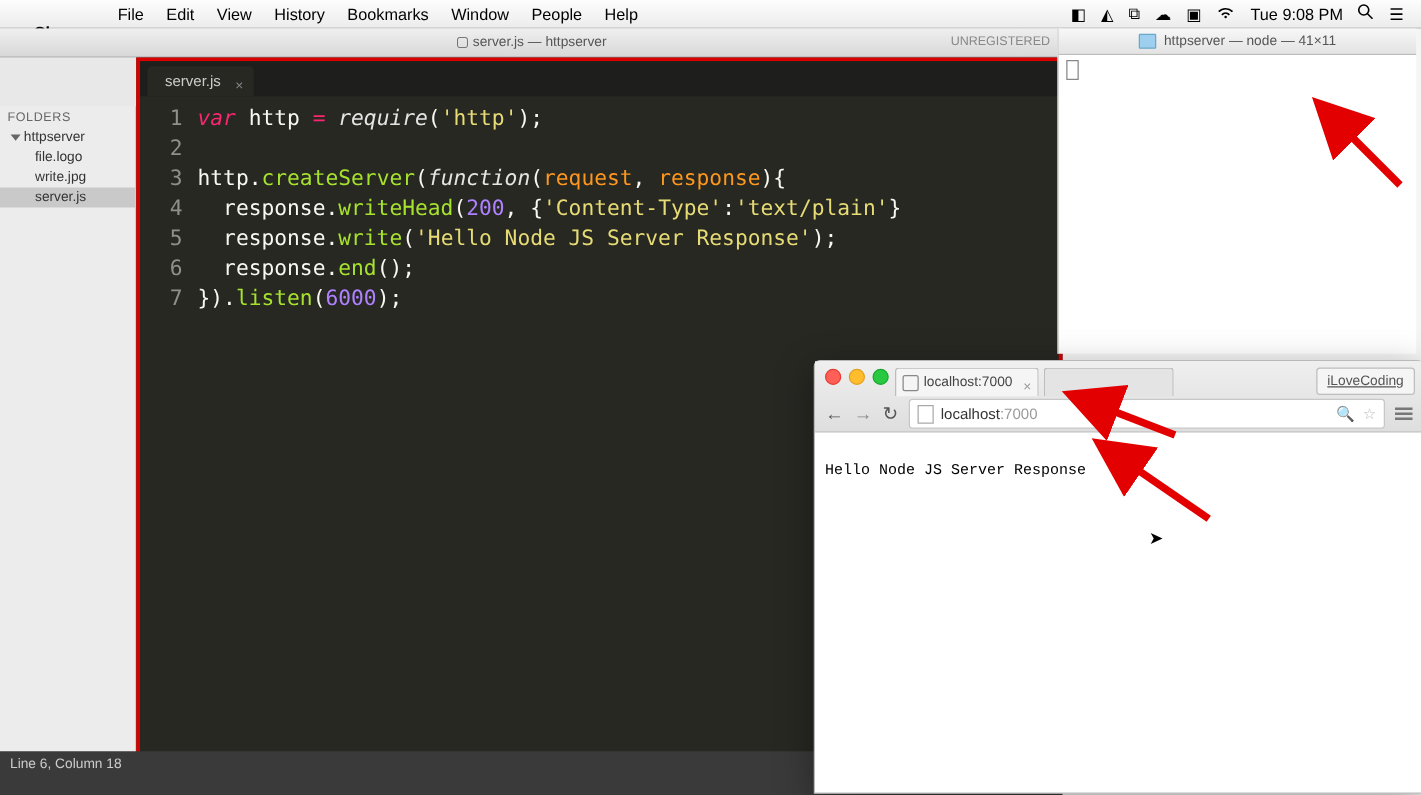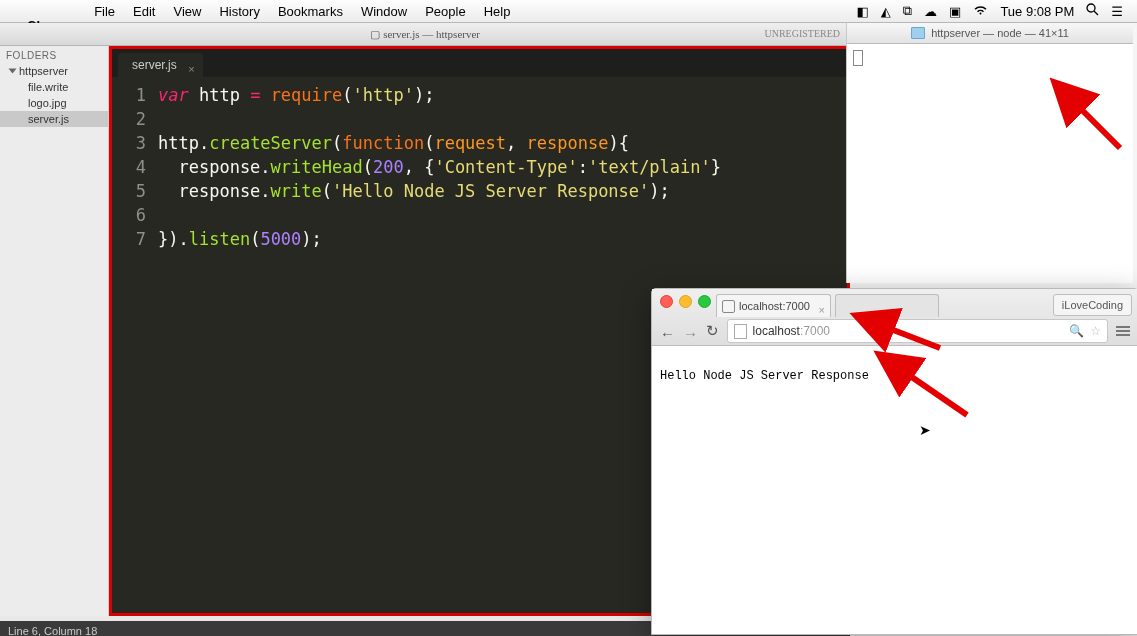--- a/index.html
+++ b/index.html
@@ -8,65 +8,65 @@
 .menubar .apple{font-size:15px;margin-right:10px;}
 .menubar .mi{padding:0 9px;cursor:default;}
 .menubar .bold{font-weight:600;margin-top:28px;}
 .menubar .spacer{flex:1;}
 .menubar .ri{padding:0 6px;font-size:13px;}
 .menubar .clock{font-size:13px;}
 
 .desktop{position:relative;height:614px;background:#f5f5f5;}
 
 .sublime{position:absolute;left:0;top:0;width:850px;height:614px;background:#e8e8e8;}
-.sublime .titlebar{height:22px;background:linear-gradient(#efefef,#d8d8d8);border-bottom:1px solid #b5b5b5;font-size:11px;color:#555;text-align:center;line-height:22px;font-family:Liberation Serif, serif;}
+.sublime .titlebar{height:22px;background:linear-gradient(#efefef,#d8d8d8);border-bottom:1px solid #b5b5b5;font-size:11px;color:#555;text-align:center;line-height:22px;}
 .sub-body{display:flex;height:570px;}
-.folders-pane{width:108px;background:#ececec;border-right:1px solid #cfcfcf;font-size:11px;color:#333;}
+.folders-pane{width:108px;background:#ececec;border-right:1px solid #cfcfcf;font-size:11px;color:#333;margin-top:39px;}
 .folders-pane .hdr{font-size:10px;color:#666;padding:4px 6px 2px 6px;letter-spacing:.5px;}
 .folders-pane .folder{padding:2px 6px 2px 10px;display:flex;align-items:center;gap:4px;}
 .folders-pane .file{padding:2px 6px 2px 28px;}
 .folders-pane .file.sel{background:#c9c9c9;}
 .tri{display:inline-block;width:0;height:0;border-top:4px solid transparent;border-bottom:4px solid transparent;border-left:5px solid #666;transform:rotate(90deg);}
 
 .code-wrap{flex:1;background:#272822;position:relative;border:3px solid #d80000;box-sizing:border-box;}
 .tab-row{height:28px;background:#1e1f1c;display:flex;align-items:flex-end;}
 .etab{height:24px;background:#272822;color:#ccc;font-size:12px;padding:0 26px 0 14px;line-height:24px;border-radius:4px 4px 0 0;margin-left:6px;position:relative;}
 .etab .x{position:absolute;right:8px;top:4px;font-size:11px;color:#888;}
 .code{padding:6px 0 0 0;font-family:Menlo,Consolas,monospace;font-size:17px;line-height:24px;}
 .code .ln{display:flex;}
 .gut{width:34px;color:#8f908a;text-align:right;padding-right:12px;user-select:none;}
 .src{color:#f8f8f2;white-space:pre;}
 .kw{color:#f92672;font-style:italic;}
-.kw2{color:#f97316;text-align:center;}
+.kw2{color:#e5e5e5;font-style:italic;text-align:center;}
 .fn{color:#a6e22e;}
 .str{color:#e6db74;}
 .num{color:#ae81ff;}
 .op{color:#f92672;}
 .par{color:#fd971f;}
-.statusbar{position:absolute;left:0;bottom:0;width:850px;height:16px;background:#3a3a3a;color:#ccc;font-size:11px;line-height:20px;padding:0 8px;box-sizing:border-box;}
+.statusbar{position:absolute;left:0;bottom:0;width:850px;height:36px;background:#3a3a3a;color:#ccc;font-size:11px;line-height:20px;padding:0 8px;box-sizing:border-box;}
 
 .terminal{position:absolute;right:4px;top:0;width:286px;height:260px;background:#fff;border-left:1px solid #c9c9c9;}
 .terminal .ttitle{height:20px;background:linear-gradient(#f7f7f7,#e3e3e3);border-bottom:1px solid #bcbcbc;font-size:11px;color:#555;display:flex;align-items:center;justify-content:center;gap:6px;}
 .terminal .ttitle .ficon{width:12px;height:10px;background:#9ecfee;border:1px solid #6aa8c9;border-radius:1px;}
 .terminal .tbody{padding:4px 6px;font-family:Menlo,monospace;font-size:13px;line-height:17px;color:#000;}
 .terminal .cursor{display:inline-block;width:8px;height:14px;border:1px solid #888;vertical-align:middle;}
 
 .chrome{position:absolute;left:651px;top:265px;width:486px;height:345px;background:#fff;border:1px solid #b9b9b9;border-radius:5px 5px 0 0;box-shadow:0 8px 30px rgba(0,0,0,.35);}
 .chrome .chead{height:56px;background:linear-gradient(#efefef,#dedede);border-bottom:1px solid #bdbdbd;}
 .traffic{position:absolute;left:8px;top:6px;display:flex;gap:6px;}
 .tl{width:11px;height:11px;border-radius:50%;}
 .tl.r{background:#ff5f57;border:1px solid #e33e32;}
 .tl.y{background:#ffbd2e;border:1px solid #e0a020;}
 .tl.g{background:#28c940;border:1px solid #1ca82f;}
 .tabs-row{position:absolute;top:4px;left:64px;right:8px;height:24px;display:flex;align-items:flex-end;}
 .ctab{height:22px;background:#f5f5f5;border:1px solid #bdbdbd;border-bottom:none;border-radius:3px 3px 0 0;font-size:11px;color:#444;padding:0 20px 0 22px;line-height:22px;position:relative;margin-right:4px;}
 .ctab .favicon{position:absolute;left:5px;top:5px;width:11px;height:11px;border:1px solid #888;border-radius:2px;}
 .ctab .x{position:absolute;right:5px;top:4px;color:#999;}
 .ctab.ghost{background:#e4e4e4;width:60px;}
-.ilove{position:absolute;right:6px;top:5px;height:20px;background:#f5f5f5;border:1px solid #bdbdbd;border-radius:3px;font-size:11px;padding:0 8px;line-height:20px;color:#555;}
+.ilove{position:absolute;right:6px;top:5px;height:20px;background:#f5f5f5;border:1px solid #bdbdbd;border-radius:3px;font-size:11px;padding:0 8px;line-height:20px;color:#555;text-decoration:underline;}
 .toolbar{position:absolute;top:28px;left:0;right:0;height:28px;display:flex;align-items:center;padding:0 8px;gap:8px;}
 .navbtn{color:#888;font-size:15px;}
 .navbtn.on{color:#555;}
 .omni{flex:1;height:22px;background:#fff;border:1px solid #c7c7c7;border-radius:3px;display:flex;align-items:center;padding:0 6px;font-size:12px;color:#333;gap:6px;}
 .omni .doc{width:11px;height:13px;border:1px solid #aaa;}
 .omni .q{margin-left:auto;color:#bbb;}
 .star{color:#bbb;}
 .hamb{width:14px;display:flex;flex-direction:column;gap:2px;}
 .hamb span{height:2px;background:#777;}
 .page{padding:23px 8px;font-family:"Courier New",monospace;font-size:12px;color:#000;}
@@ -116,22 +116,22 @@
       <span>▢ <span>server.js — httpserver</span></span>
       <span style="position:absolute;right:10px;color:#888;font-size:10px;">UNREGISTERED</span>
     </div>
     <div class="sub-body">
       <div class="folders-pane">
         <div class="hdr">FOLDERS</div>
         <div class="folder">
             <span class="tri"></span>
             <span>httpserver</span>
           </div>
-        <div class="file">file.write</div>
-        <div class="file">logo.jpg</div>
+        <div class="file">file.logo</div>
+        <div class="file">write.jpg</div>
         <div class="file sel">server.js</div>
       </div>
       <div class="code-wrap">
         <div class="tab-row">
           <div class="etab"><span>server.js</span><span class="x">×</span></div>
         </div>
         <div class="code">
           <div class="ln">
               <span class="gut">1</span>
               <span class="src"><span class="kw">var</span><span> http </span><span class="op">=</span><span class="kw2"> require</span><span>(</span><span class="str">'http'</span><span>);</span></span>
@@ -147,24 +147,25 @@
           <div class="ln">
               <span class="gut">4</span>
               <span class="src"><span>  response.</span><span class="fn">writeHead</span><span>(</span><span class="num">200</span><span>, {</span><span class="str">'Content-Type'</span><span>:</span><span class="str">'text/plain'</span><span>}</span></span>
             </div>
           <div class="ln">
               <span class="gut">5</span>
               <span class="src"><span>  response.</span><span class="fn">write</span><span>(</span><span class="str">'Hello Node JS Server Response'</span><span>);</span></span>
             </div>
           <div class="ln">
               <span class="gut">6</span>
+              <span class="src"><span>  response.</span><span class="fn">end</span><span>();</span></span>
             </div>
           <div class="ln">
               <span class="gut">7</span>
-              <span class="src"><span>}).</span><span class="fn">listen</span><span>(</span><span class="num">5000</span><span>);</span></span>
+              <span class="src"><span>}).</span><span class="fn">listen</span><span>(</span><span class="num">6000</span><span>);</span></span>
             </div>
         </div>
       </div>
     </div>
     <div class="statusbar">Line 6, Column 18</div>
   </div>
 
   <div class="terminal">
     <div class="ttitle">
       <span class="ficon"></span>

